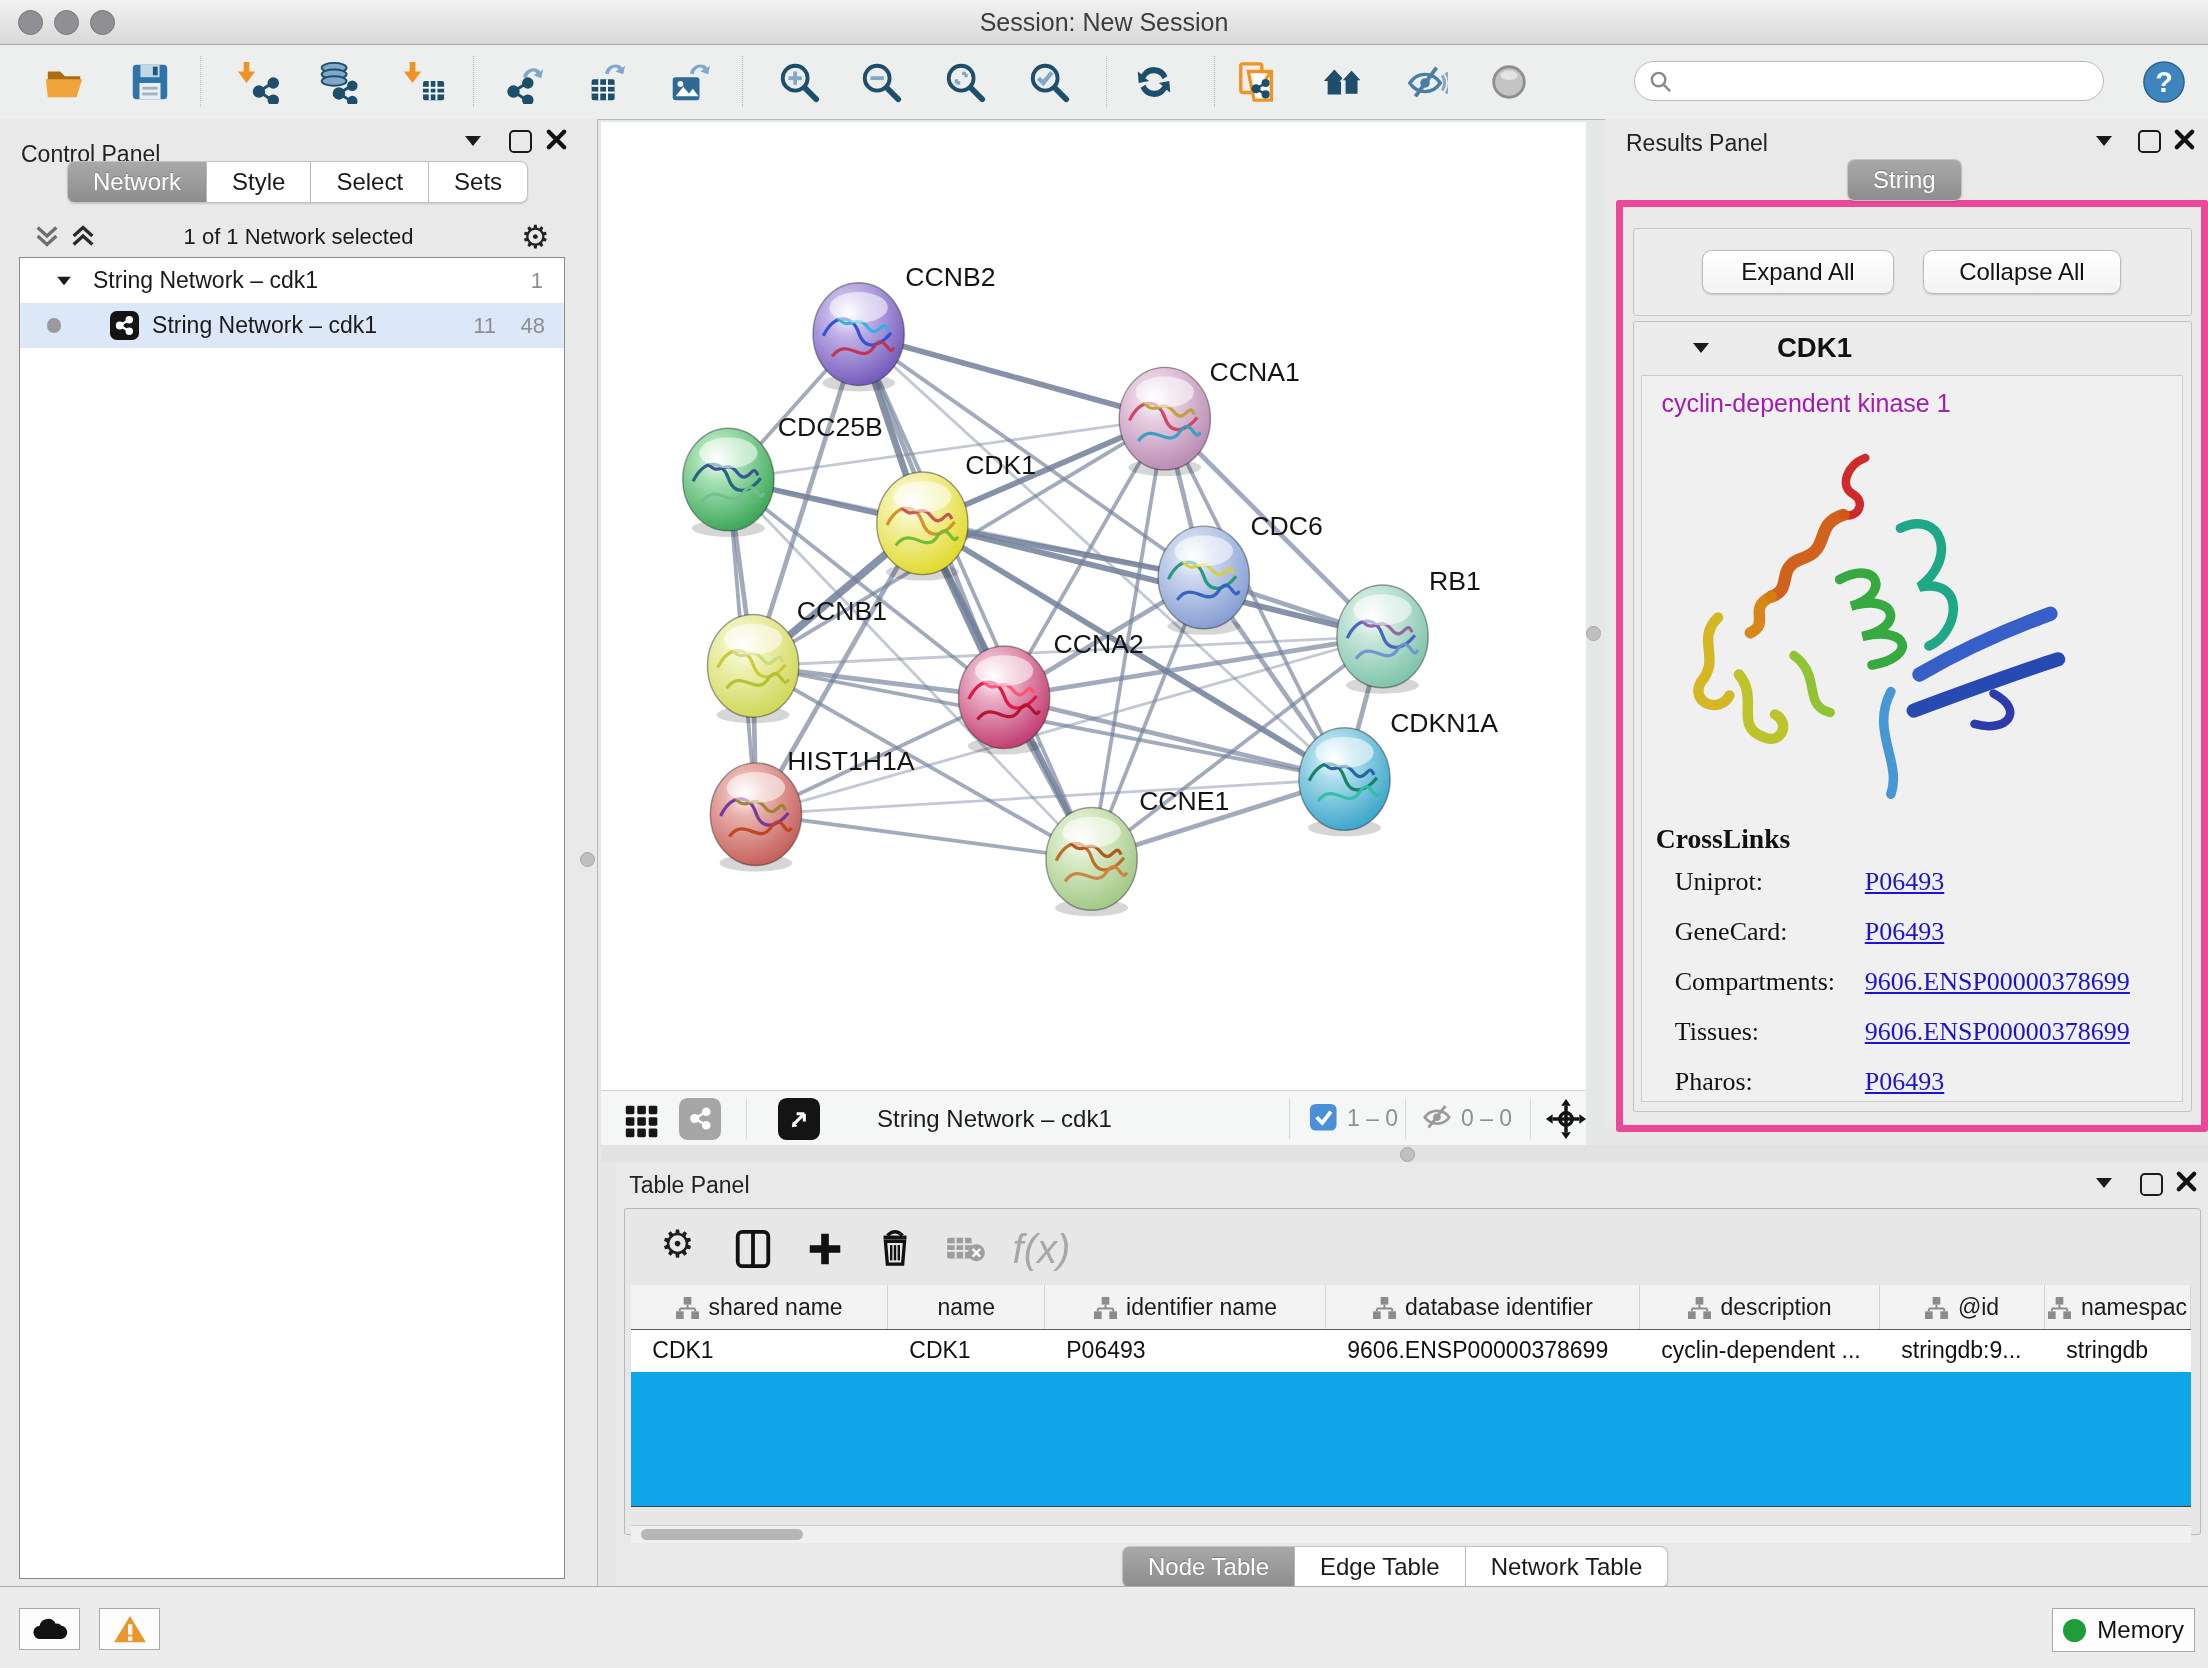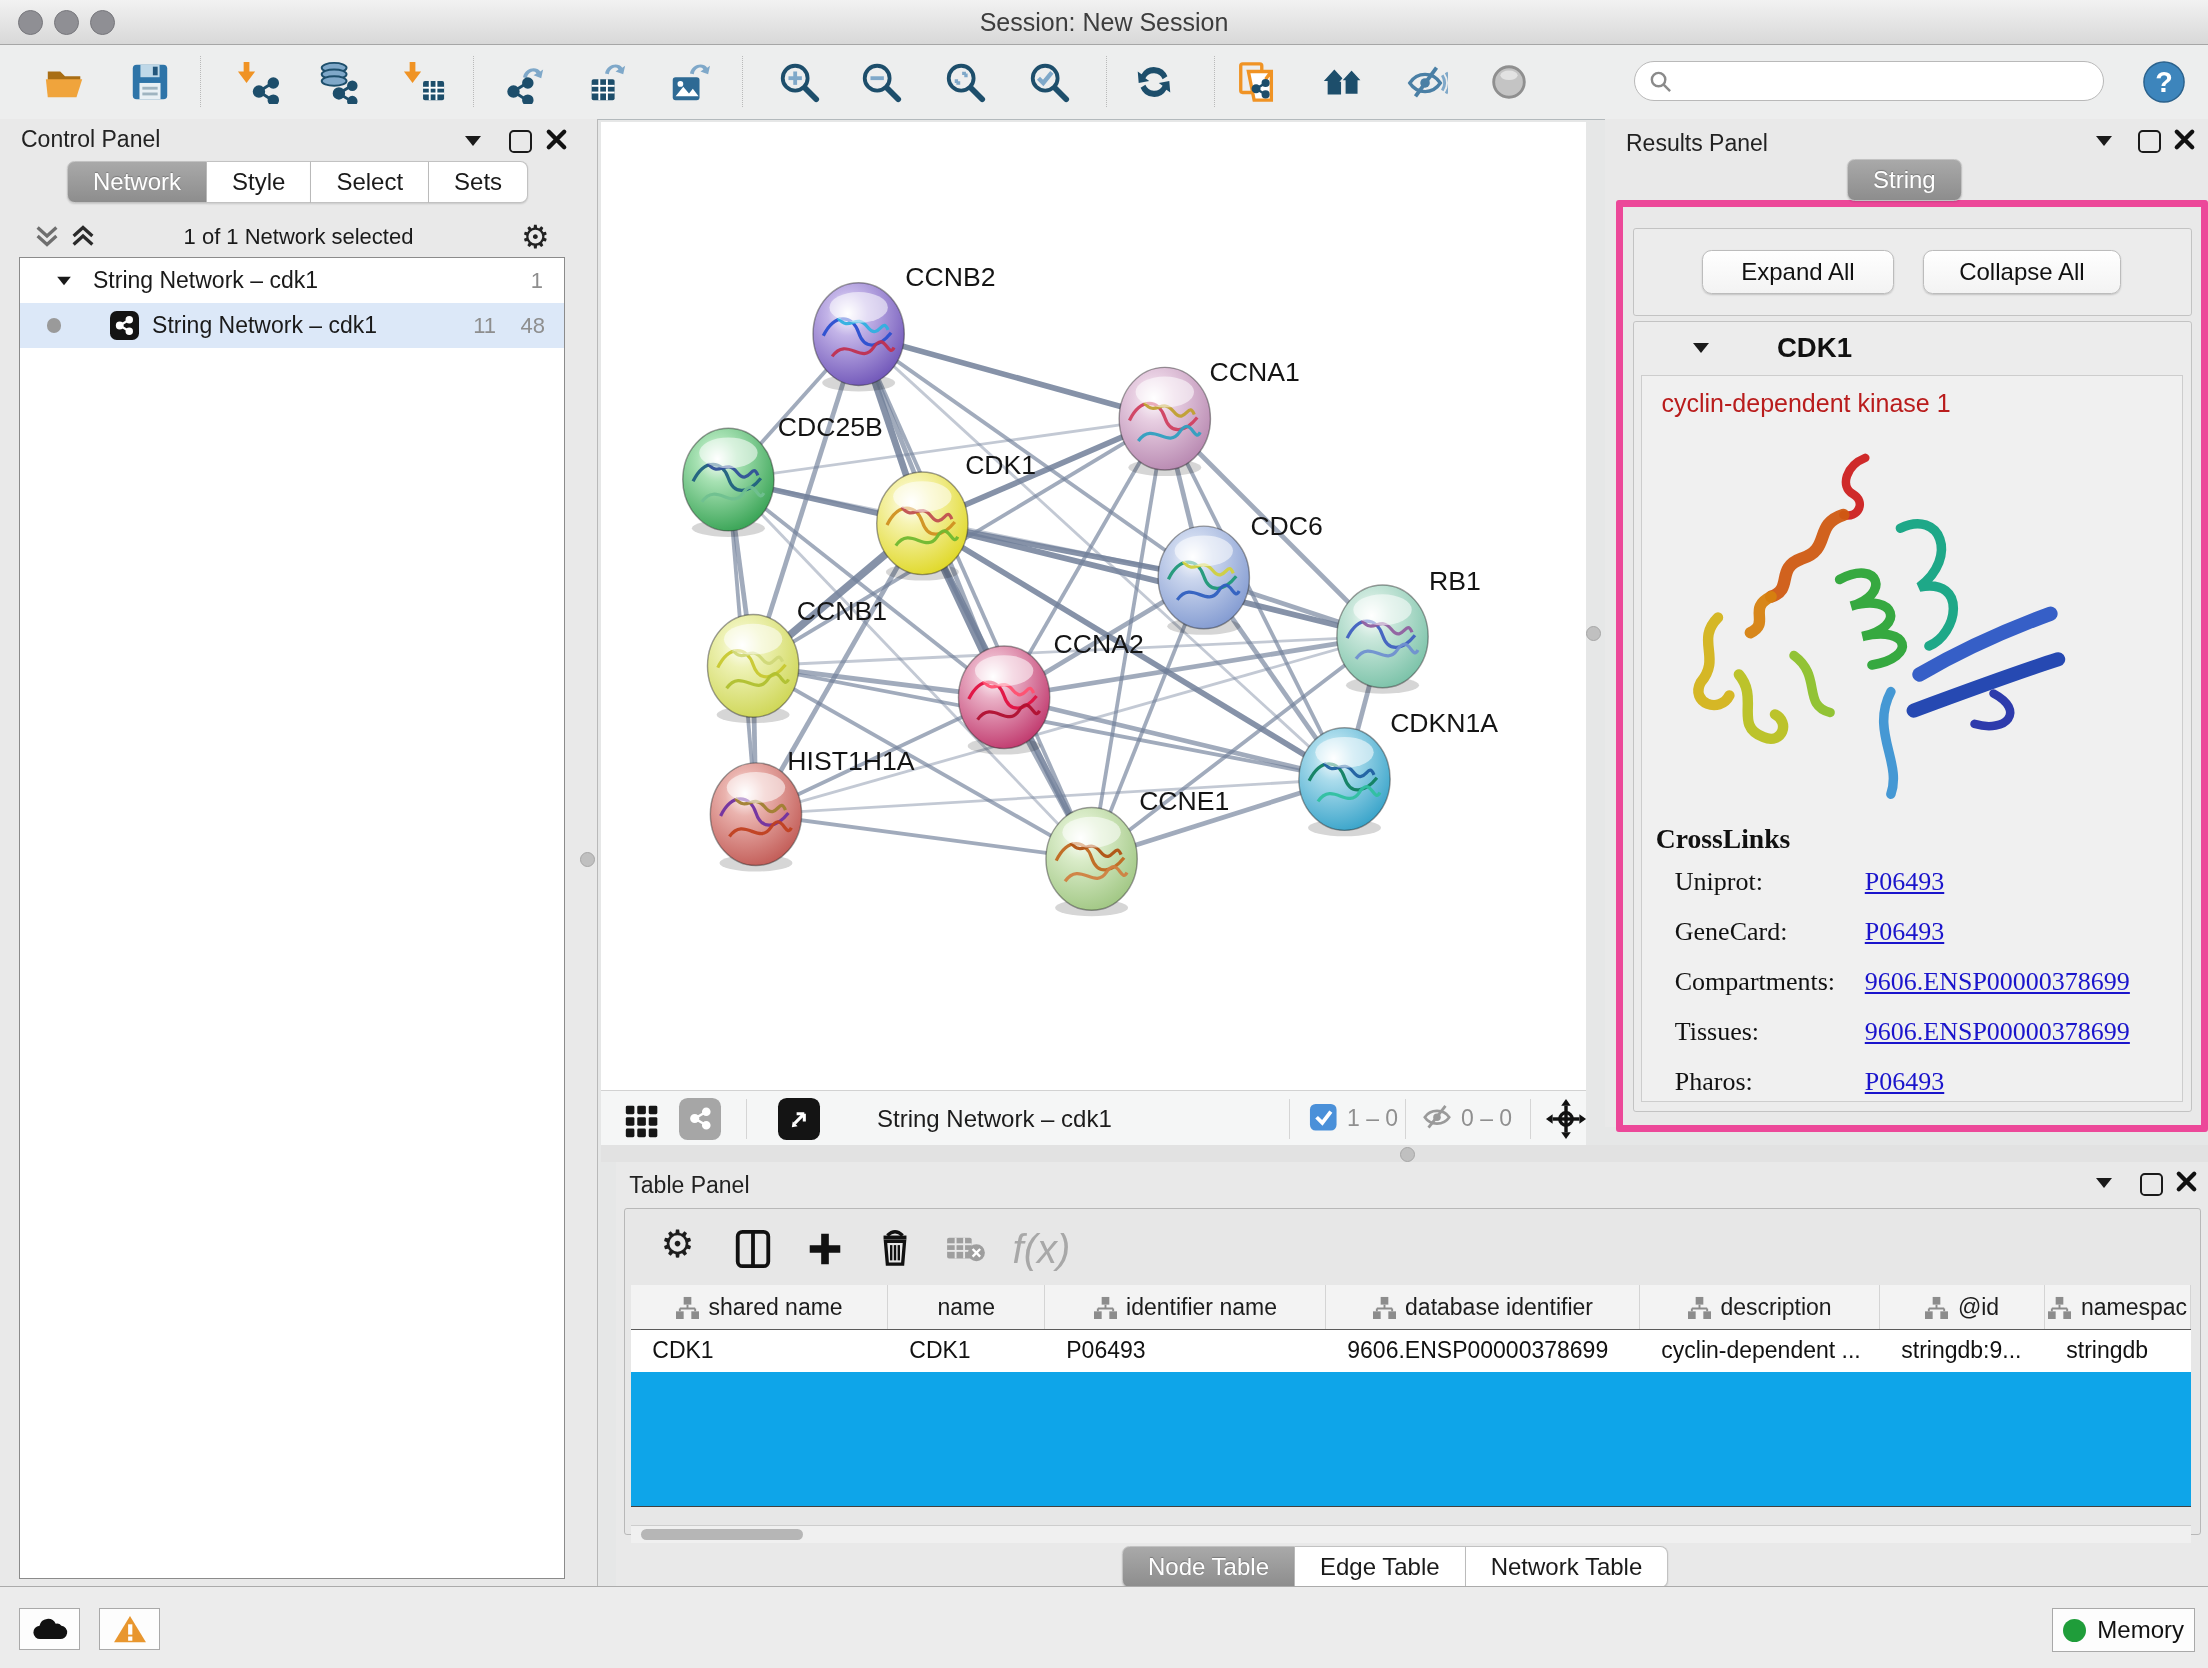--- a/index.html
+++ b/index.html
@@ -272,21 +272,21 @@
     <div class="abs" style="left:2142px;top:15px;">
       <svg width="44" height="44" viewBox="0 0 46 46">
           <circle cx="23" cy="23" r="21" fill="#3d85bc"></circle>
           <circle cx="23" cy="23" r="21" fill="none" stroke="#2a618c" stroke-width="1.5"></circle>
           <text x="23" y="33" font-size="30" font-family="Liberation Sans" font-weight="bold" fill="#fff" text-anchor="middle">?</text>
         </svg>
     </div>
   </div>
 
   <div class="abs control-panel">
-    <div class="abs panel-title" style="left:21px;top:7px;">Control Panel</div>
+    <div class="abs panel-title" style="left:21px;top:22px;">Control Panel</div>
     <div class="abs tri" style="left:465px;top:17px;"></div>
     <div class="abs sqicon" style="left:509px;top:11.4px;"></div>
     <div class="abs" style="left:544px;top:7.6px;"><svg width="25" height="25" viewBox="0 0 26 26">
           <path d="M5 5 L21 21 M21 5 L5 21" stroke="#111" stroke-width="4.5" stroke-linecap="round"></path>
         </svg></div>
 
     <div class="abs seggroup" style="left:67px;top:42px;" id="cp-tabs">
         <div class="seg sel">Network</div>
         <div class="seg">Style</div>
         <div class="seg">Select</div>
@@ -634,21 +634,21 @@
     <div class="abs rp-outer">
       <div class="abs rp-box" style="left:9.5px;top:21px;width:557px;height:86px;">
         <div class="abs btn" style="left:68px;top:21px;width:190px;line-height:42px;">Expand All</div>
         <div class="abs btn" style="left:289px;top:21px;width:196px;line-height:42px;">Collapse All</div>
       </div>
 
       <div class="abs rp-box" style="left:9.5px;top:114px;width:557px;height:789px;">
         <div class="abs tri" style="left:59px;top:21px;"></div>
         <div class="abs" style="left:143px;top:9.5px;font-size:27.6px;font-weight:bold;color:#111;">CDK1</div>
         <div class="abs" style="left:7.6px;top:53px;width:540px;height:725px;background:#f0f0f0;border:1px solid #cdcdcd;">
-          <div class="abs" style="left:19px;top:13.3px;font-size:25px;color:#b91c1c;">cyclin-dependent kinase 1</div>
+          <div class="abs" style="left:19px;top:13.3px;font-size:25px;color:#a21caf;">cyclin-dependent kinase 1</div>
           <svg class="abs" id="ribbon-svg" style="left:38px;top:61px;" width="418" height="380" viewBox="0 0 440 400">
               <path d="M 195 22 C 175 30, 168 52, 182 60 C 196 68, 188 86, 172 82" stroke="#cc1f1f" stroke-width="9" fill="none" stroke-linecap="round" opacity="0.95"></path>
               <path d="M 172 82 C 140 92, 160 118, 128 128 C 100 138, 120 160, 96 168" stroke="#cf5a12" stroke-width="13" fill="none" stroke-linecap="round" opacity="0.95"></path>
               <path d="M 96 168 C 70 180, 96 196, 74 206" stroke="#d6810f" stroke-width="12" fill="none" stroke-linecap="round" opacity="0.95"></path>
               <path d="M 40 190 C 16 214, 44 232, 22 258 C 10 280, 42 292, 52 272" stroke="#d3b31a" stroke-width="11" fill="none" stroke-linecap="round" opacity="0.95"></path>
               <path d="M 62 250 C 84 276, 56 304, 88 316 C 108 324, 116 300, 100 292" stroke="#b8c020" stroke-width="11" fill="none" stroke-linecap="round" opacity="0.95"></path>
               <path d="M 120 230 C 150 252, 128 282, 158 290" stroke="#8cc02a" stroke-width="10" fill="none" stroke-linecap="round" opacity="0.95"></path>
               <path d="M 168 150 C 210 128, 222 166, 180 178 C 228 164, 238 200, 192 210 C 242 198, 250 232, 202 240" stroke="#2ba436" stroke-width="10" fill="none" stroke-linecap="round" opacity="0.95"></path>
               <path d="M 232 96 C 274 76, 294 126, 252 158 C 304 148, 292 208, 262 220" stroke="#12a382" stroke-width="10" fill="none" stroke-linecap="round" opacity="0.95"></path>
               <path d="M 222 268 C 200 310, 234 342, 222 376" stroke="#3b92d2" stroke-width="10" fill="none" stroke-linecap="round" opacity="0.95"></path>

